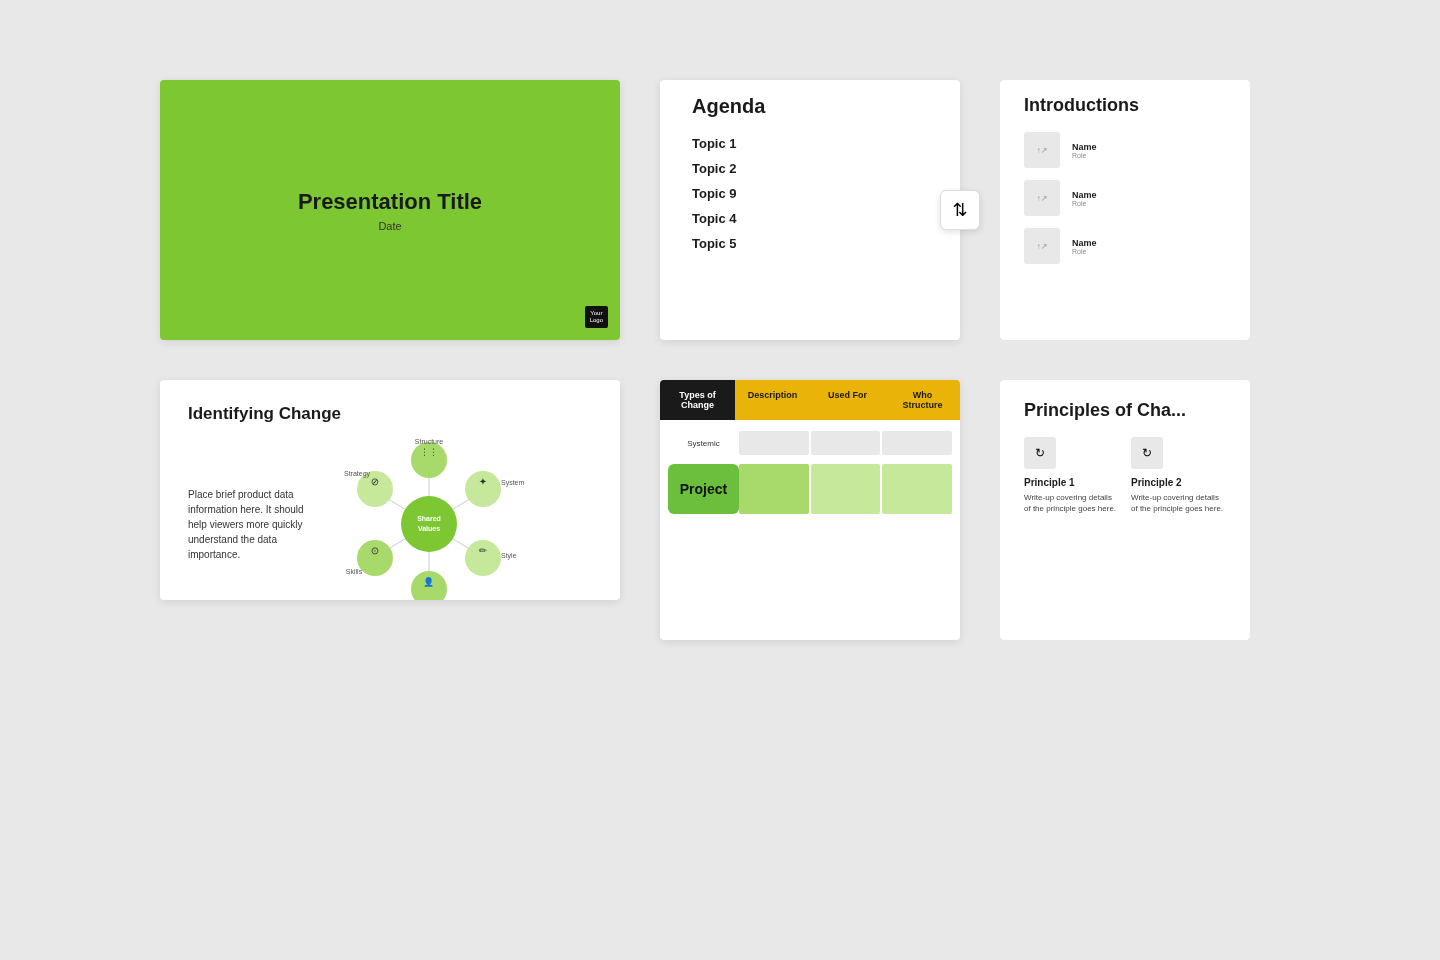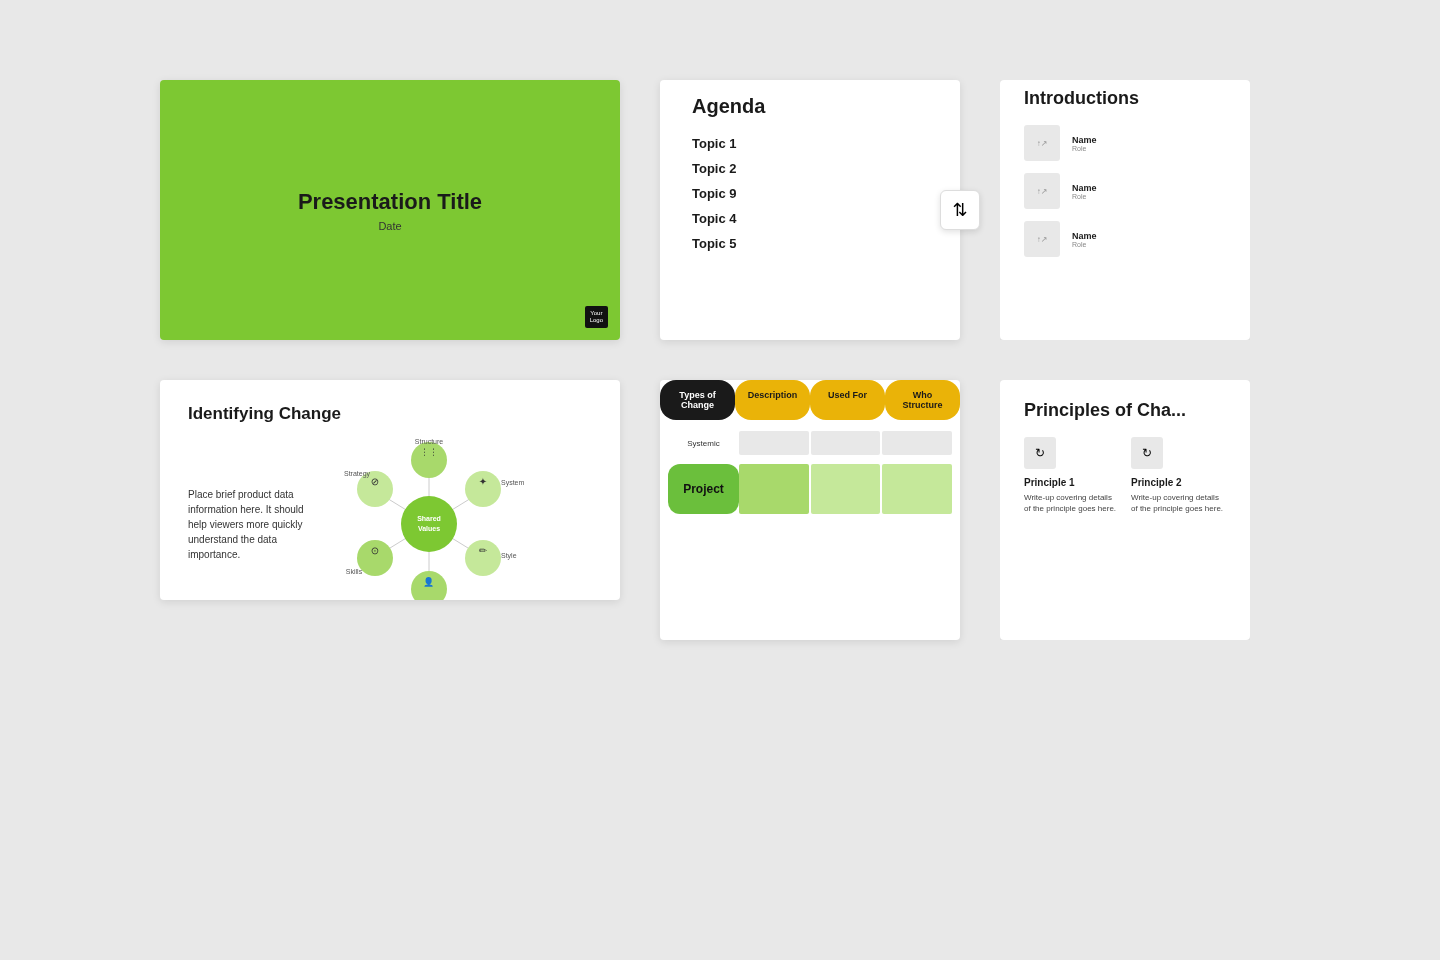--- a/index.html
+++ b/index.html
@@ -71,21 +71,21 @@
 
     .agenda-item {
       font-size: 13px;
       font-weight: 700;
       color: #1a1a1a;
       margin-bottom: 10px;
     }
 
     
     .slide-3 {
-      padding: 8px 24px;
+      padding: 15px 24px;
       overflow: hidden;
     }
 
     .slide-3-title {
       font-size: 18px;
       font-weight: 800;
       color: #1a1a1a;
       margin-bottom: 16px;
     }
 
@@ -191,21 +191,20 @@
       display: grid;
       grid-template-columns: 1fr 1fr 1fr 1fr;
     }
 
     .types-header-cell {
       padding: 10px 8px;
       font-size: 9px;
       font-weight: 700;
       text-align: center;
       color: white;
-      border-radius: 16px;
     }
 
     .types-header-cell.dark {
       background: #1a1a1a;
     }
 
     .types-header-cell.yellow {
       background: #eab308;
       color: #1a1a1a;
     }
@@ -417,21 +416,21 @@
           <div style="display:grid; grid-template-columns:1fr 3fr; min-height:30px; margin-bottom:6px; align-items:center;">
             <div style="font-size:8px; color:#333; text-align:center; padding:4px;">Systemic</div>
             <div style="display:grid; grid-template-columns:1fr 1fr 1fr; gap:2px; height:24px;">
               <div style="background:#e8e8e8; border-radius:2px;"></div>
               <div style="background:#e8e8e8; border-radius:2px;"></div>
               <div style="background:#e8e8e8; border-radius:2px;"></div>
             </div>
           </div>
 
           <div style="display:grid; grid-template-columns:1fr 3fr; min-height:50px; margin-bottom:6px; align-items:stretch;">
-            <div style="background:#6bbf3c; display:flex; align-items:center; justify-content:center; font-size:12px; color:#111; font-weight:600; border-radius:12px;">Project</div>
+            <div style="background:#6bbf3c; display:flex; align-items:center; justify-content:center; font-size:14px; color:#111; font-weight:600; border-radius:6px;">Project</div>
             <div style="display:grid; grid-template-columns:1fr 1fr 1fr; gap:2px;">
               <div style="background:#a8d96b; border-radius:2px;"></div>
               <div style="background:#c5e89a; border-radius:2px;"></div>
               <div style="background:#c5e89a; border-radius:2px;"></div>
             </div>
           </div>
 
         </div>
       </div>
     </div>

